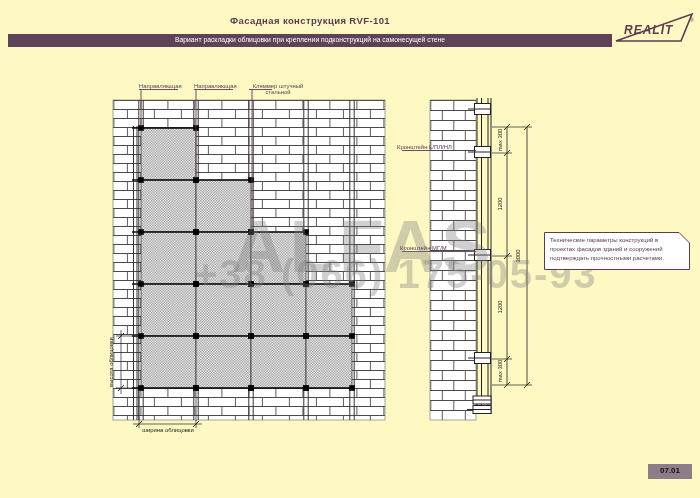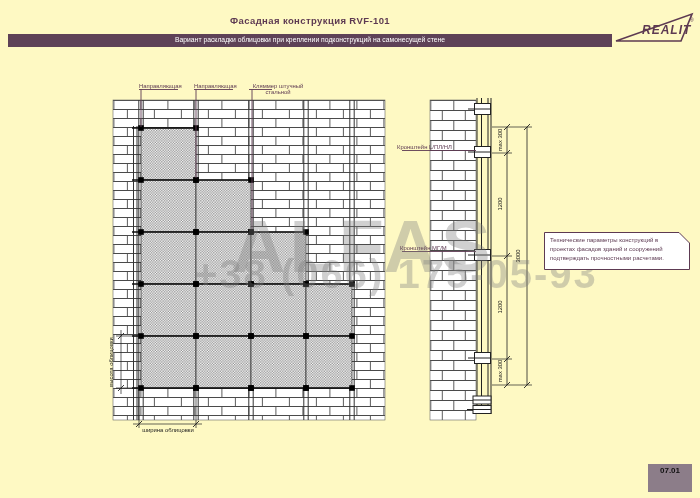--- a/index.html
+++ b/index.html
@@ -25,28 +25,28 @@
   }
   .banner{
     position:absolute;left:8px;top:34px;width:604px;height:12.5px;z-index:3;
     background:var(--banner);color:#ffffff;font-size:6.8px;line-height:12.5px;text-align:center;
   }
   .subtitle{
     position:absolute;left:38px;top:59px;z-index:3;color:var(--maroon);
     font-weight:bold;font-size:7.8px;
   }
   .logo{position:absolute;left:611px;top:8px;width:88px;height:42px;z-index:3;}
-  .logo-text{position:absolute;left:31px;top:15px;font-style:italic;font-weight:bold;
+  .logo-text{position:absolute;left:13px;top:15px;font-style:italic;font-weight:bold;
     font-size:12px;letter-spacing:1px;color:var(--maroon);}
   .logo-reg{position:absolute;left:79px;top:9px;font-size:5px;color:var(--maroon);}
   .callout{position:absolute;left:544px;top:232px;width:146px;height:38px;z-index:3;}
   .callout-text{position:absolute;left:6px;top:4px;width:132px;font-size:6px;line-height:1.5;
     color:var(--maroon);}
   .badge{
-    position:absolute;left:648px;top:464px;width:44px;height:28px;z-index:3;
+    position:absolute;left:648px;top:464px;width:44px;height:15px;z-index:3;
     background:var(--badge);color:#111;font-weight:bold;font-size:8px;line-height:13px;text-align:center;
   }
   .mline{stroke:var(--maroon);stroke-width:0.9;fill:none;}
 </style>
 </head>
 <body>
 
 <div id="page">
 
   <div class="title">Фасадная конструкция RVF-101</div>

